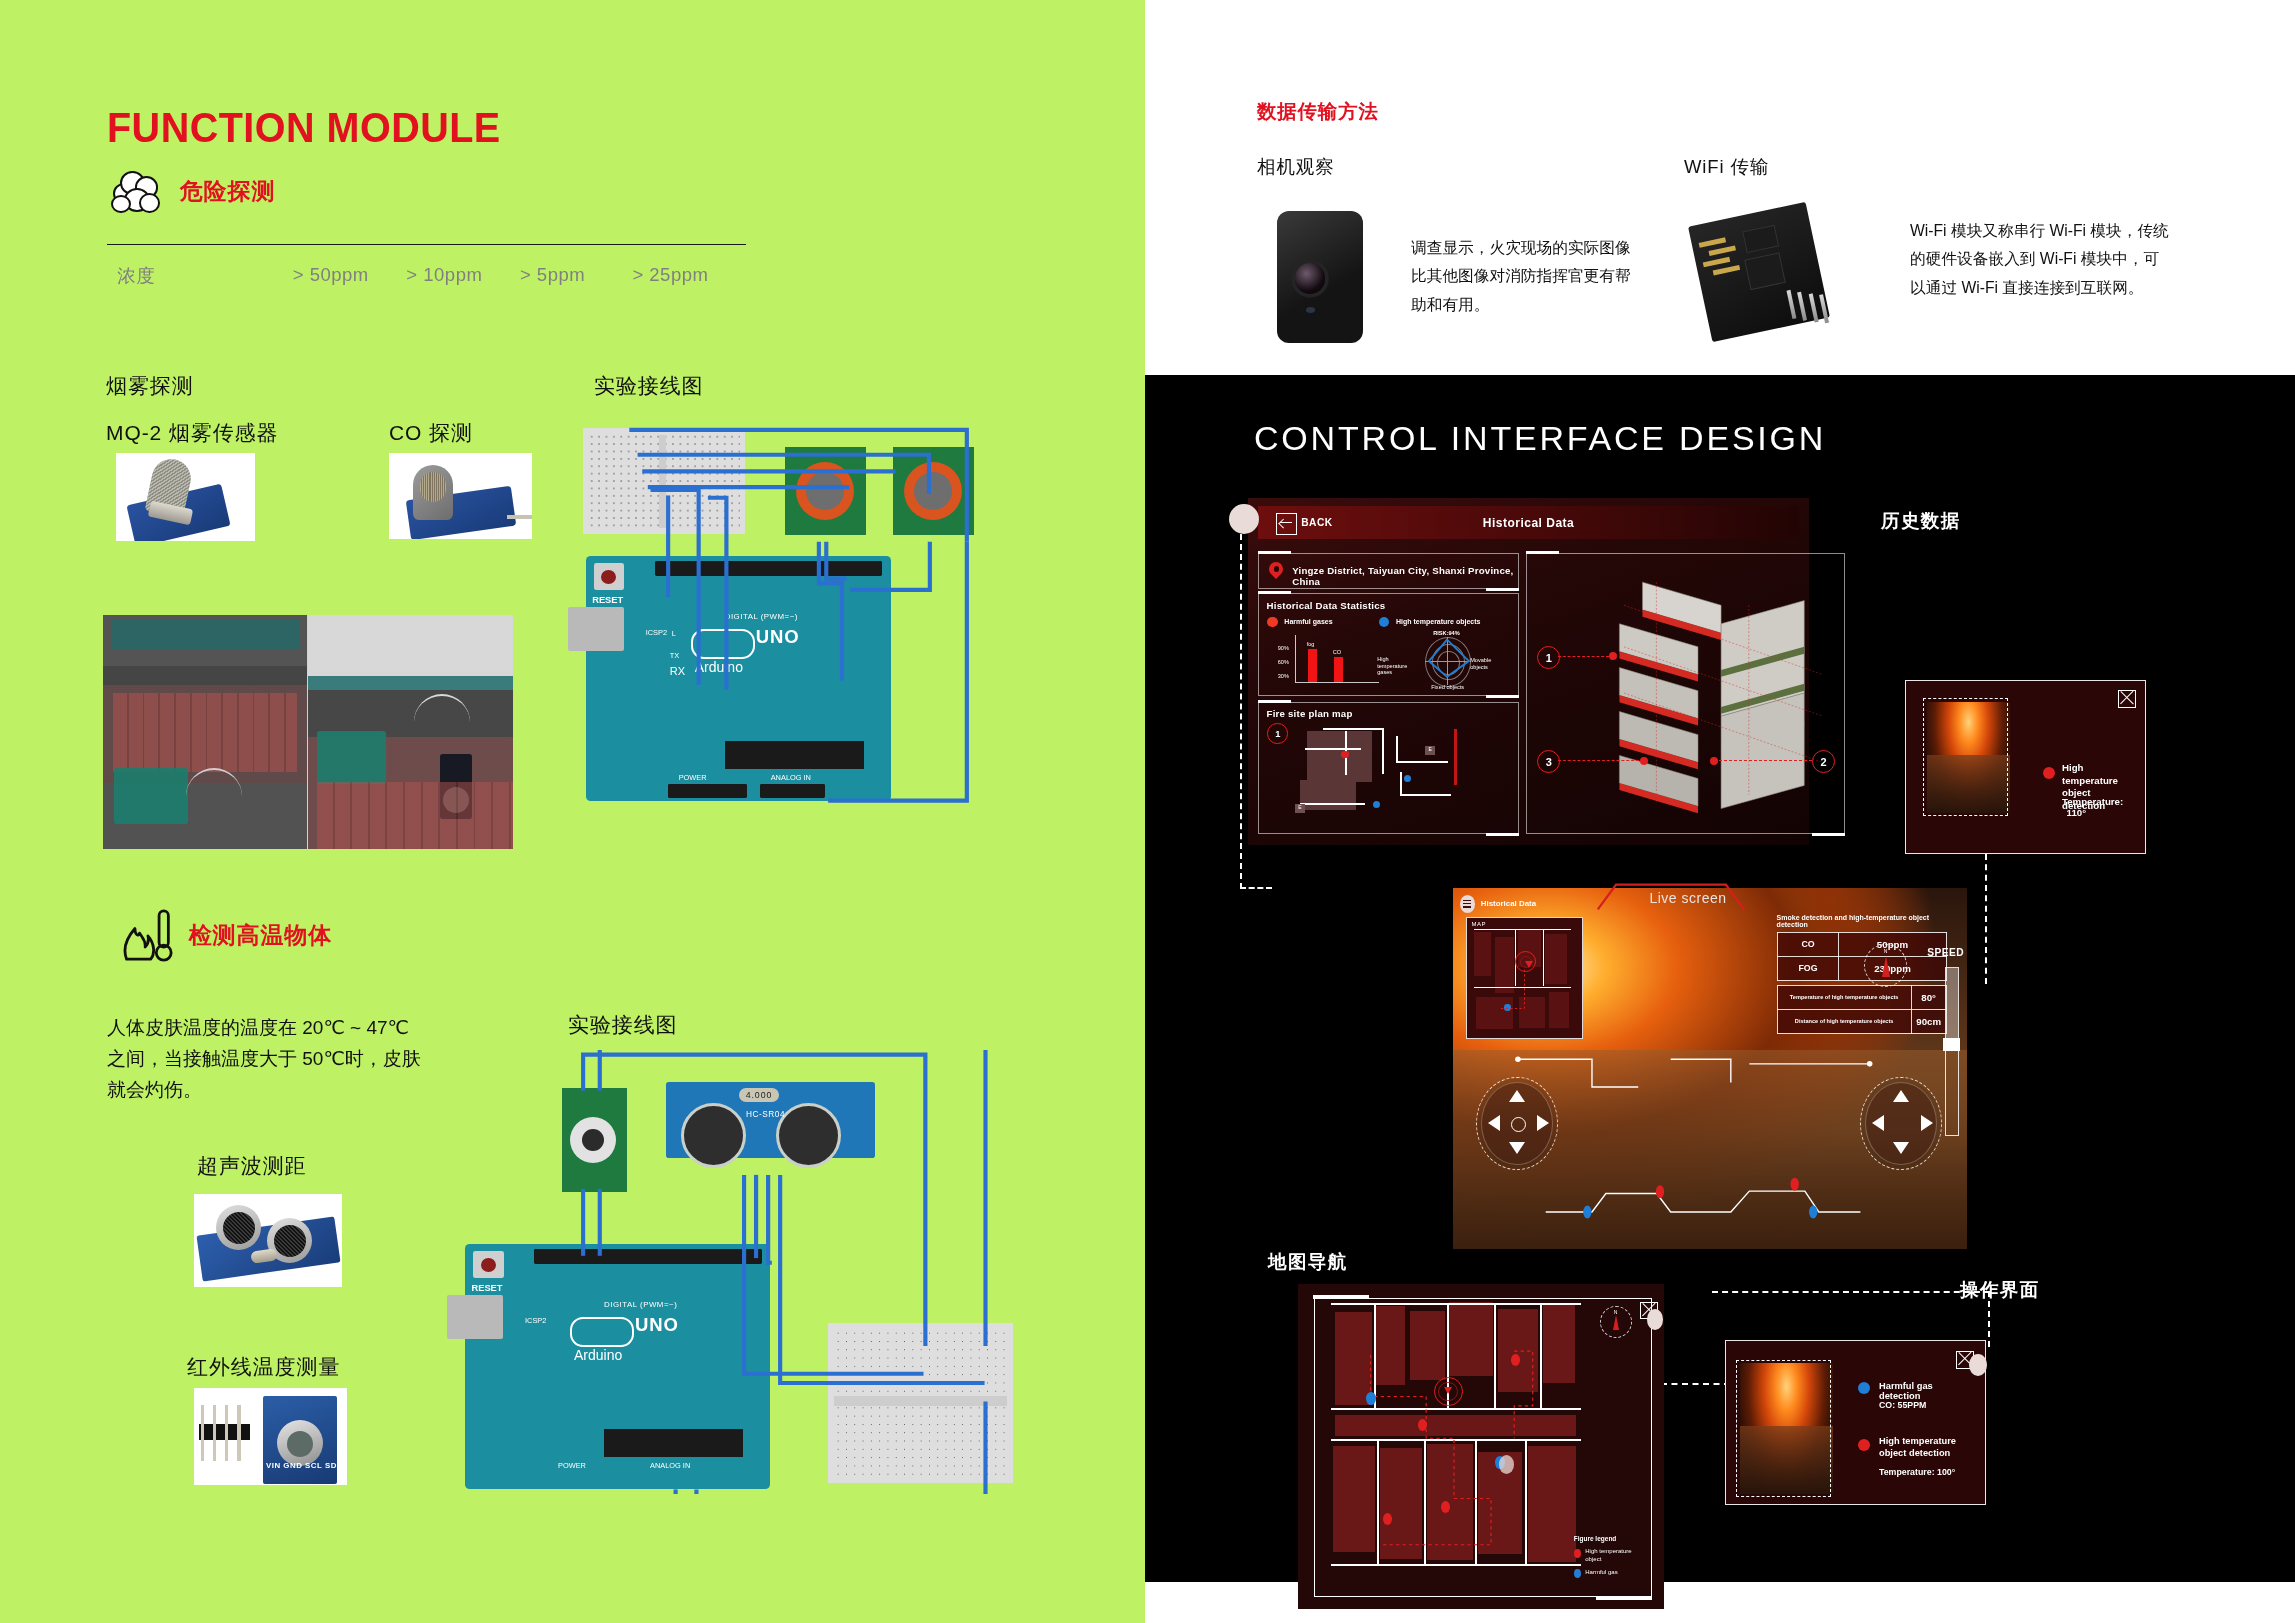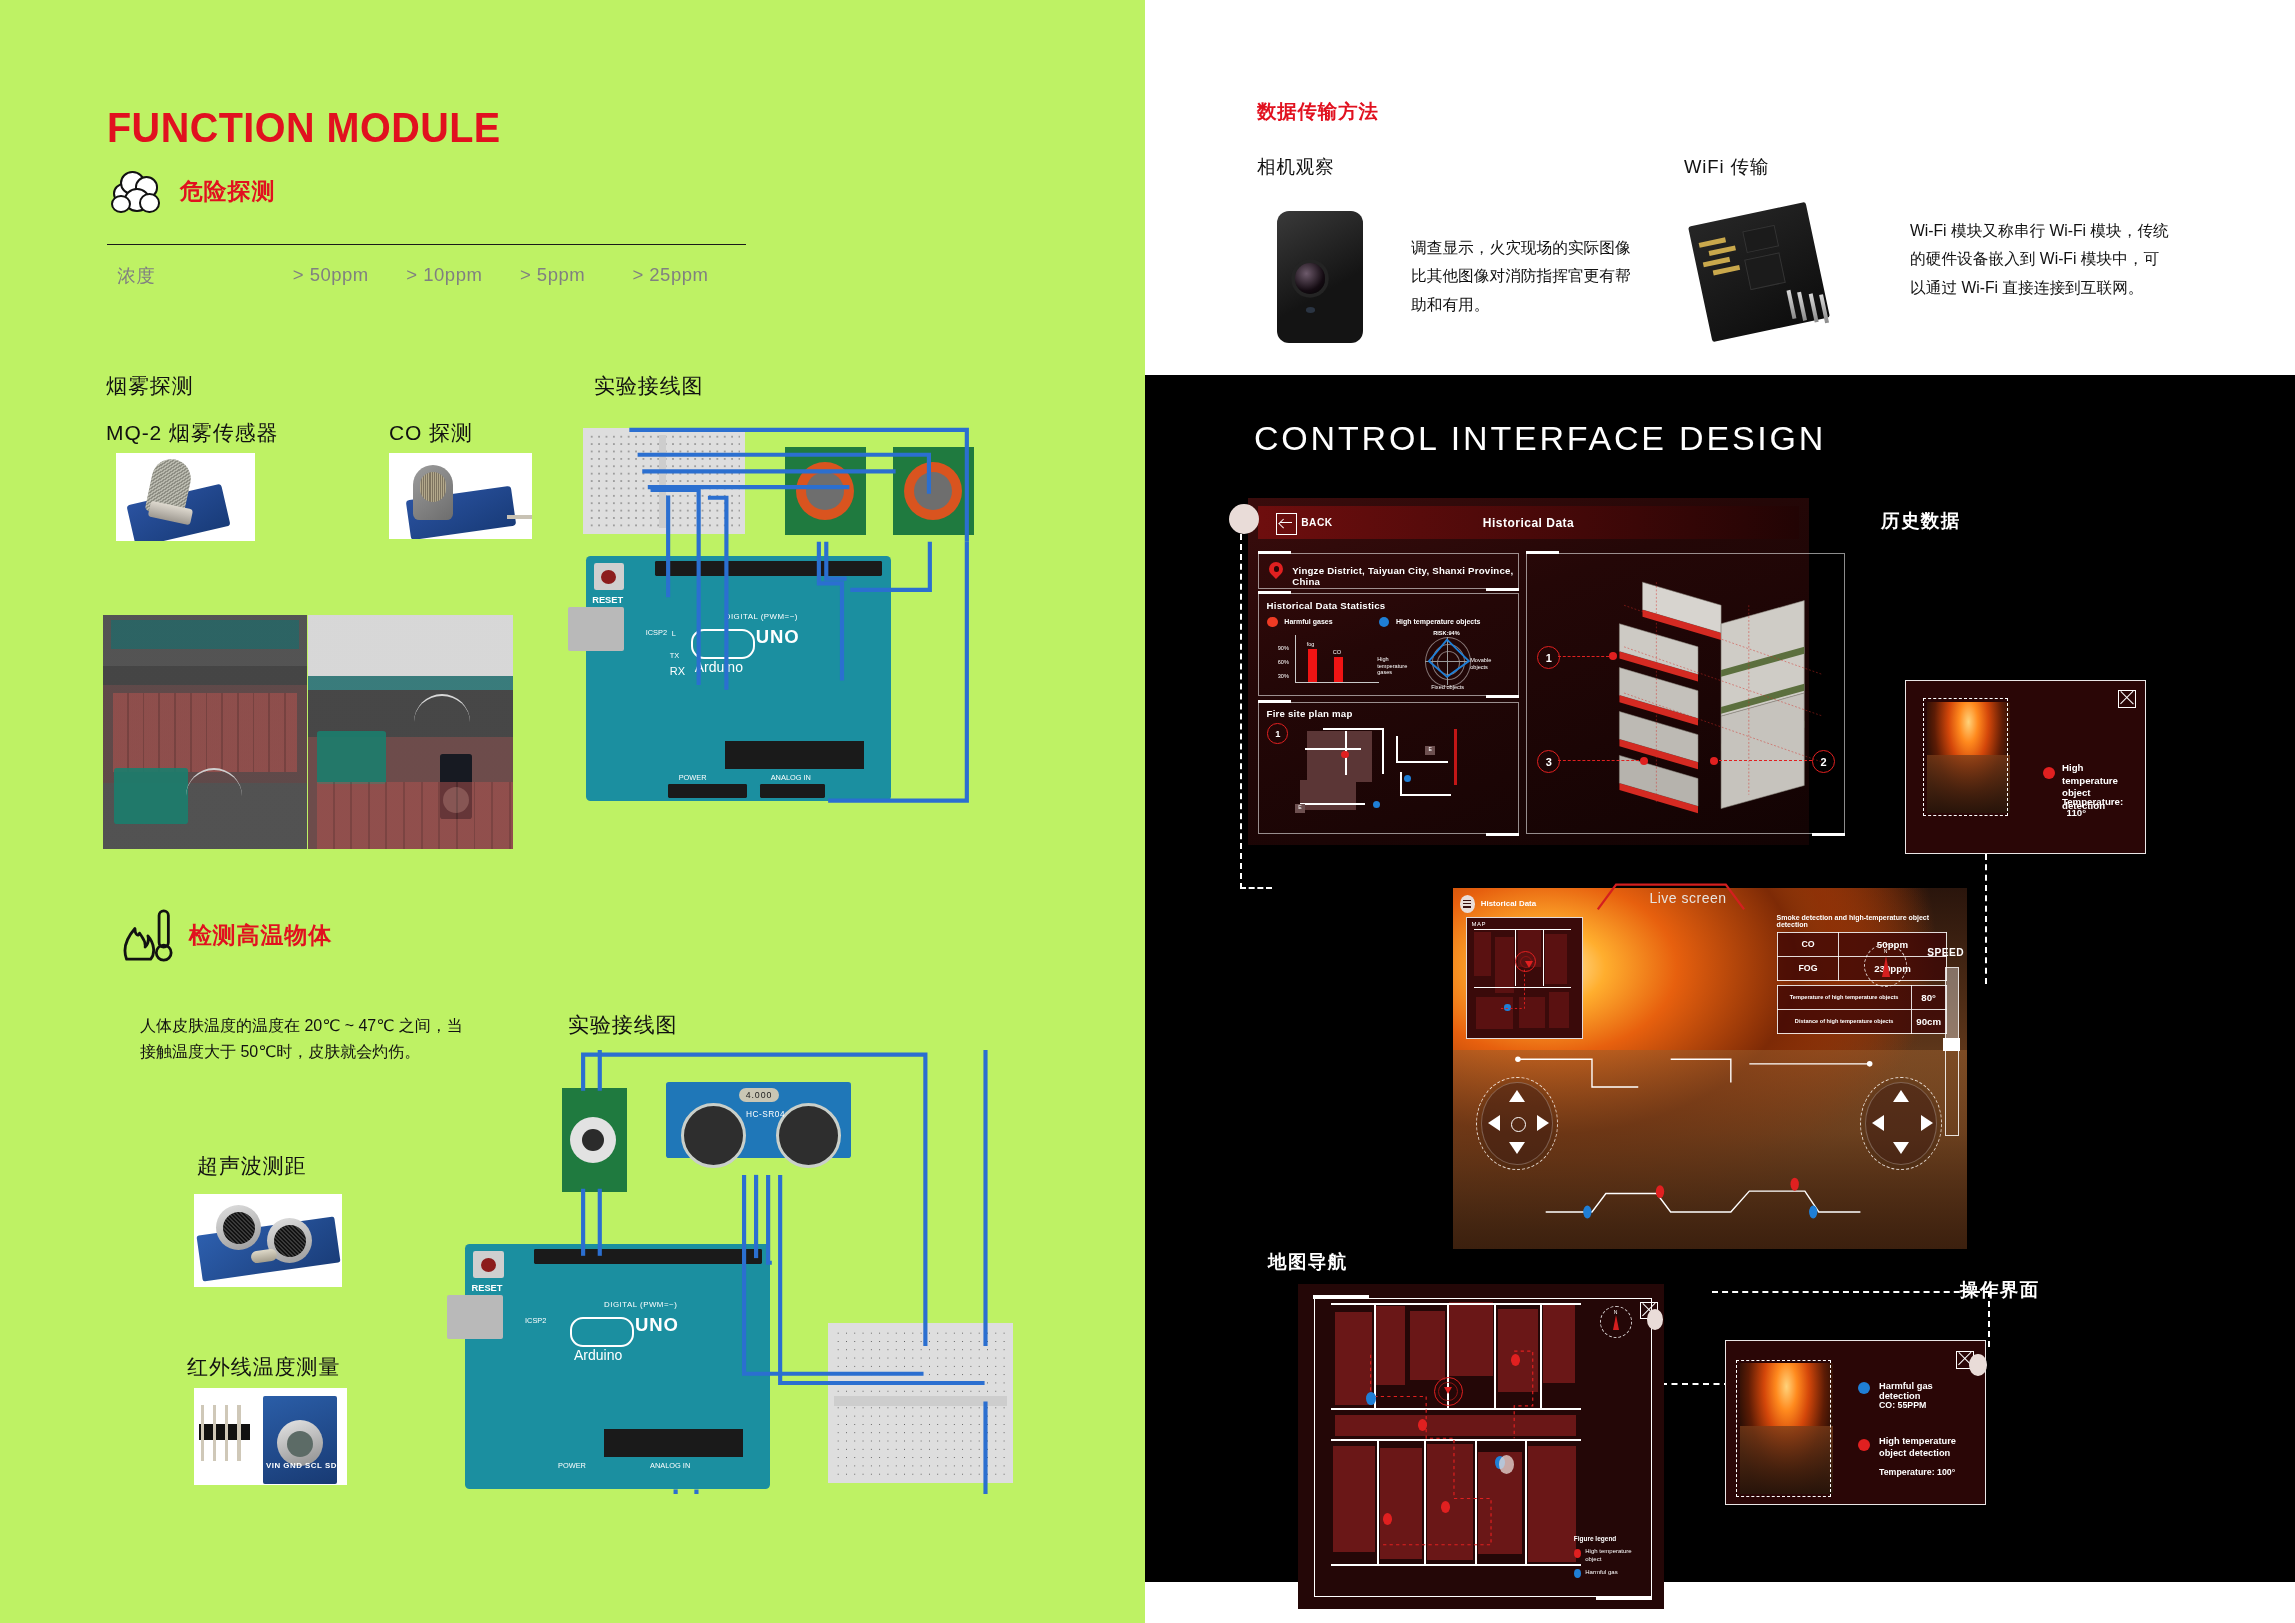--- a/index.html
+++ b/index.html
@@ -32,21 +32,21 @@
 
   .sub-label{font-size:21px;color:#111;letter-spacing:0.9px;}
   #lbl-smoke{left:106px;top:372px;}
   #lbl-mq2{left:106px;top:419px;}
   #lbl-co{left:389px;top:419px;}
   #lbl-wiring1{left:594px;top:372px;}
   #lbl-wiring2{left:568px;top:1011px;}
   #lbl-ultra{left:197px;top:1152px;}
   #lbl-ir{left:187px;top:1353px;}
 
-  #temp-para{left:140px;top:1013px;width:324px;font-size:16px;line-height:1.62;color:#111;}
+  #temp-para{left:107px;top:1013px;width:324px;font-size:19px;line-height:1.62;color:#111;}
 
   
   .photo{background:#d9d9d9;overflow:hidden;position:absolute;}
 
   
   .cloud-icon{position:relative;width:54px;height:48px;}
   .cloud-icon span{position:absolute;border:2.3px solid #111;border-radius:50%;background:#fff;}
 
   
   .flame-icon{position:relative;width:52px;height:56px;}
@@ -372,21 +372,21 @@
     <div style="position:absolute;left:72px;top:73px;color:#fff;font-size:7.9px;font-weight:bold;letter-spacing:0.5px;">VIN GND SCL SDA</div>
   </div>
 
   <div class="abs" style="left:444px;top:1050px;width:602px;height:444px;">
 
     <div style="position:absolute;left:118px;top:38px;width:65px;height:104px;background:#1f7a3f;">
       <div style="position:absolute;left:8.3px;top:29px;width:46px;height:46px;border-radius:50%;background:#e2e2e2;"></div>
       <div style="position:absolute;left:20.4px;top:41px;width:22px;height:22px;border-radius:50%;background:#2b2b2b;"></div>
     </div>
 
-    <div style="position:absolute;left:222px;top:32px;width:185px;height:76px;background:#1f77b8;border-radius:2.8px;">
+    <div style="position:absolute;left:222px;top:32px;width:185px;height:76px;background:#1f77b8;border-radius:2.8px;padding-left:24px;">
       <div style="position:absolute;left:15px;top:21px;width:59px;height:59px;border-radius:50%;background:#2e2e2e;border:3.2px solid #c9cfc9;"></div>
       <div style="position:absolute;left:110px;top:21px;width:59px;height:59px;border-radius:50%;background:#2e2e2e;border:3.2px solid #c9cfc9;"></div>
       <div style="position:absolute;left:73px;top:5.6px;width:40px;height:14px;border-radius:7px;background:#c9c6b4;
                   color:#222;font-size:8.8px;text-align:center;line-height:14px;letter-spacing:0.9px;">4.000</div>
       <div style="position:absolute;left:80px;top:27px;color:#fff;font-size:8.3px;letter-spacing:0.5px;">HC-SR04</div>
     </div>
 
     <div style="position:absolute;left:21px;top:194px;width:305px;height:245px;background:#1b8fa0;border-radius:4.6px;">
       <div style="position:absolute;left:8.3px;top:7.4px;width:30.5px;height:27px;background:#cfcfcf;border-radius:2.3px;"></div>
       <div style="position:absolute;left:15.7px;top:14px;width:15px;height:14px;border-radius:50%;background:#8c1d1d;"></div>

